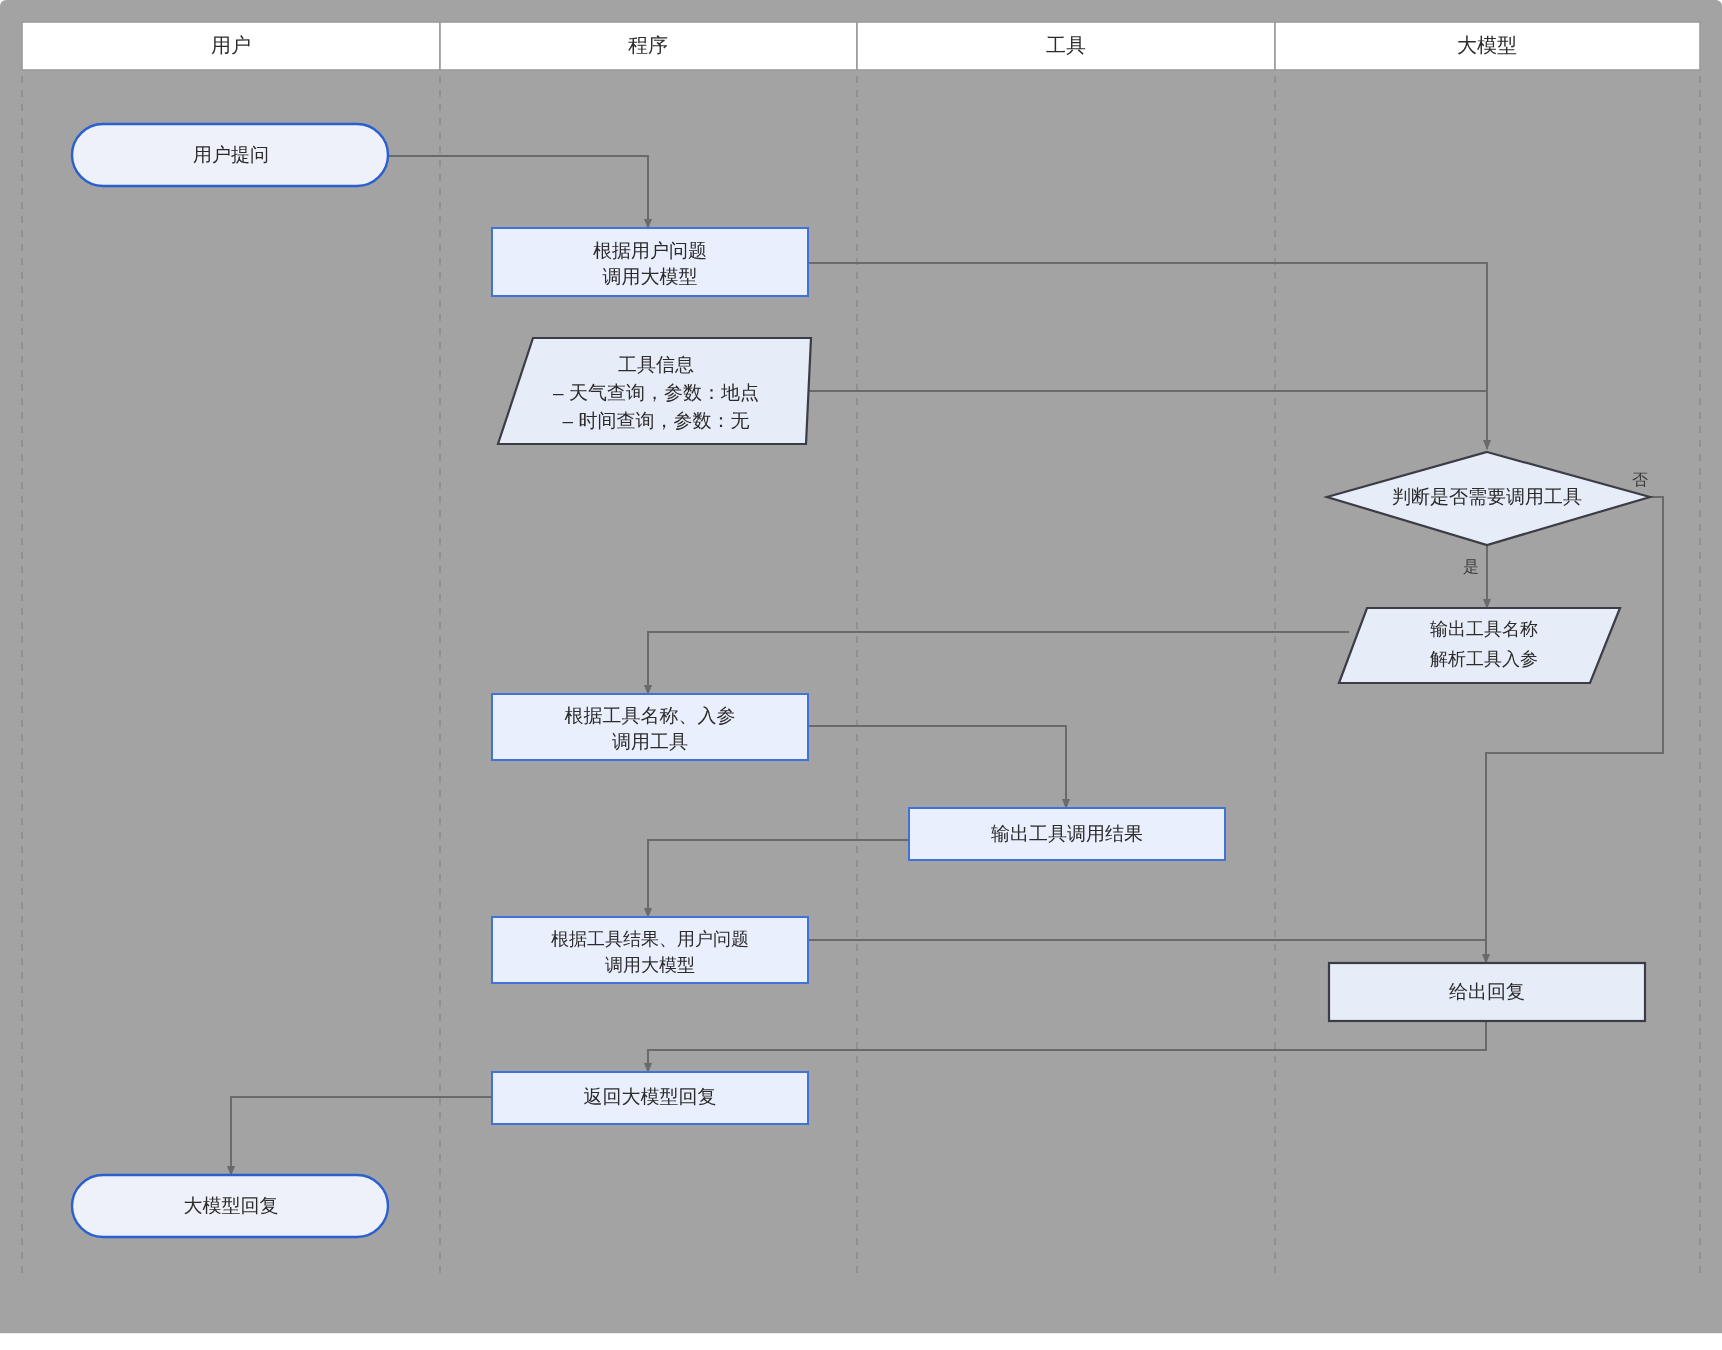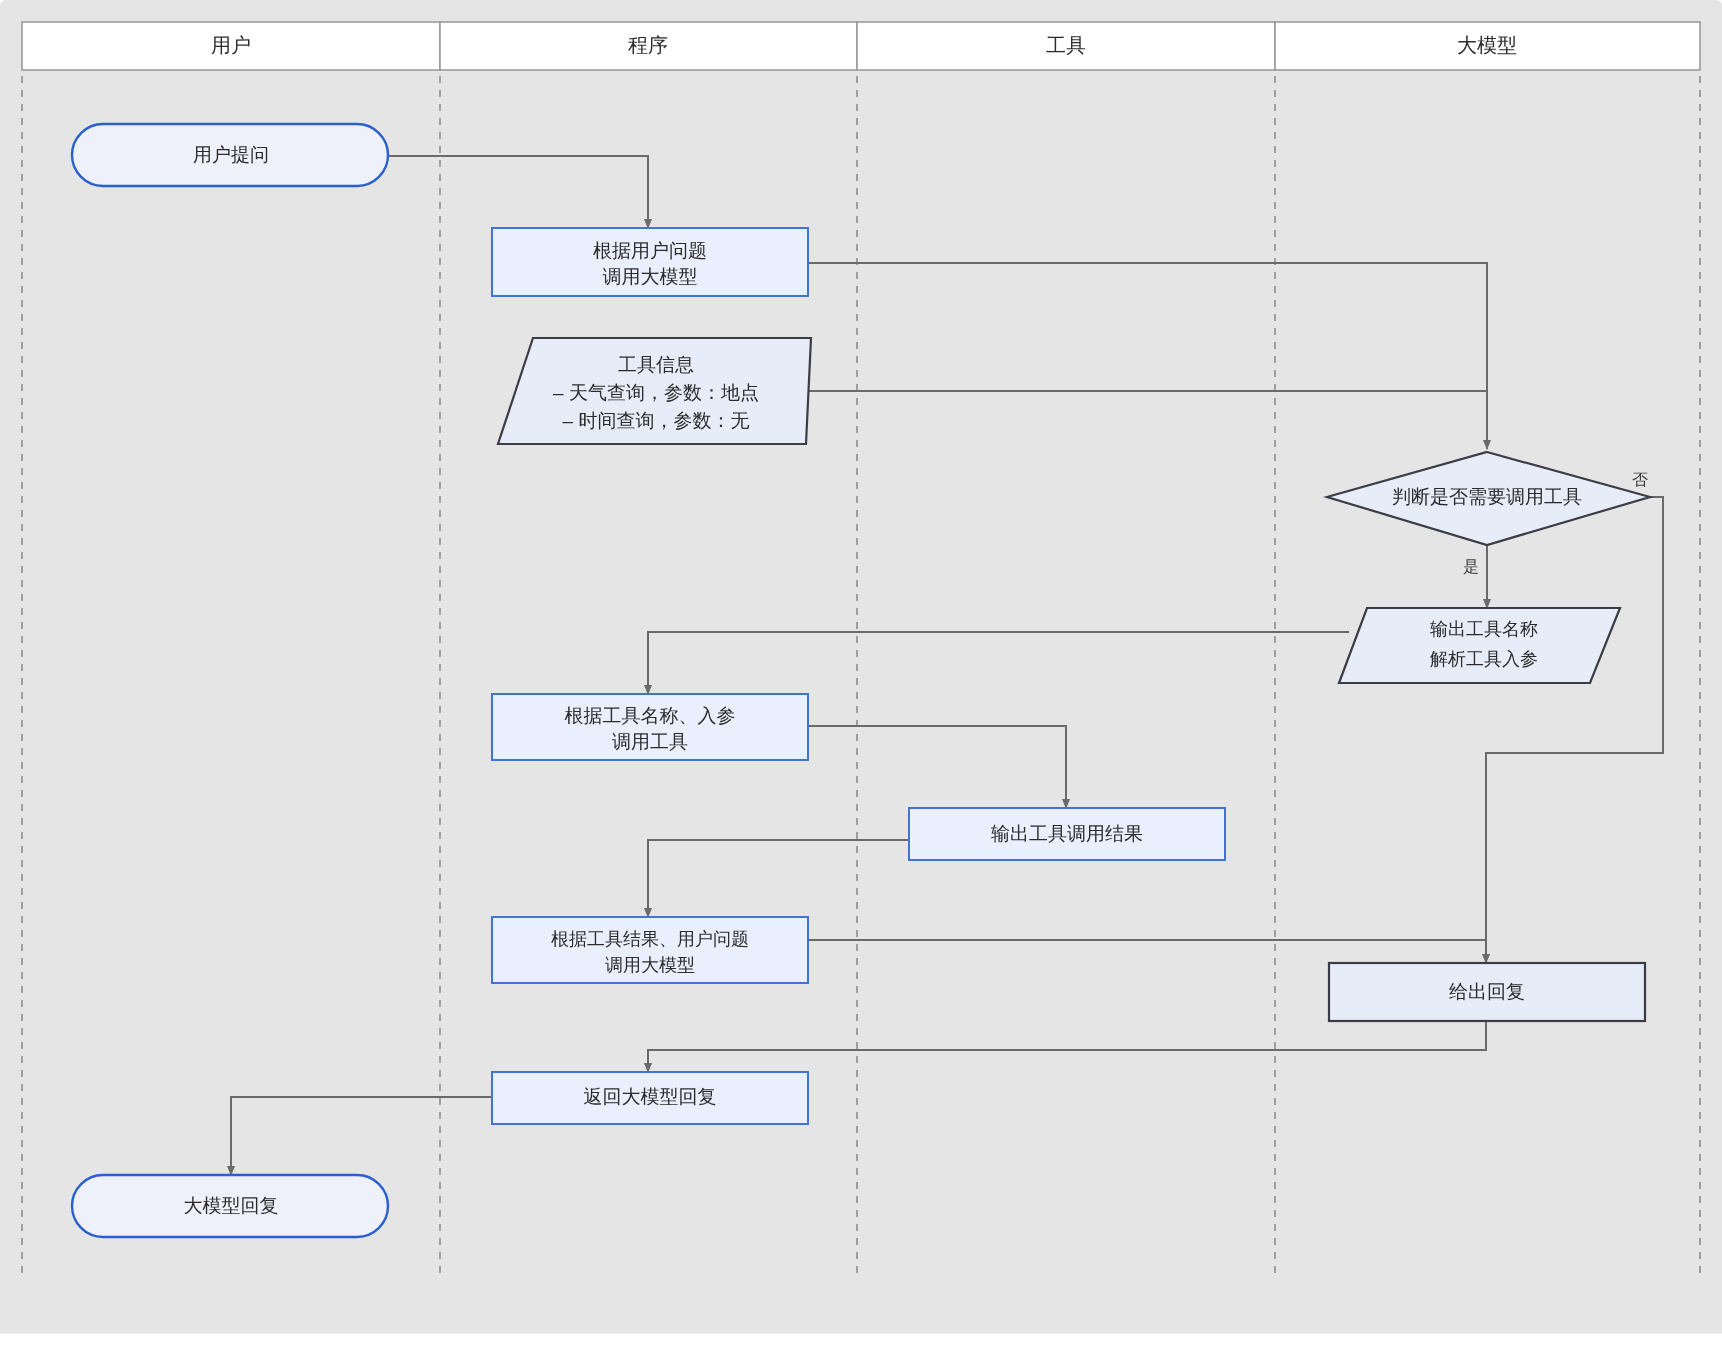--- a/index.html
+++ b/index.html
@@ -10,21 +10,21 @@
   body {
     width: 1722px;
     height: 1350px;
     font-family: "Liberation Sans", "DejaVu Sans", sans-serif;
     overflow: hidden;
   }
   #canvas {
     position: relative;
     width: 1722px;
     height: 1350px;
-    background: #e5e5e5;
+    background: #a3a3a3;
     border-radius: 6px;
   }
   #canvas::after {
     content: "";
     position: absolute;
     left: 0; right: 0; bottom: 0;
     height: 16px;
     background: #ffffff;
     border-top: 1px solid #ececec;
   }

